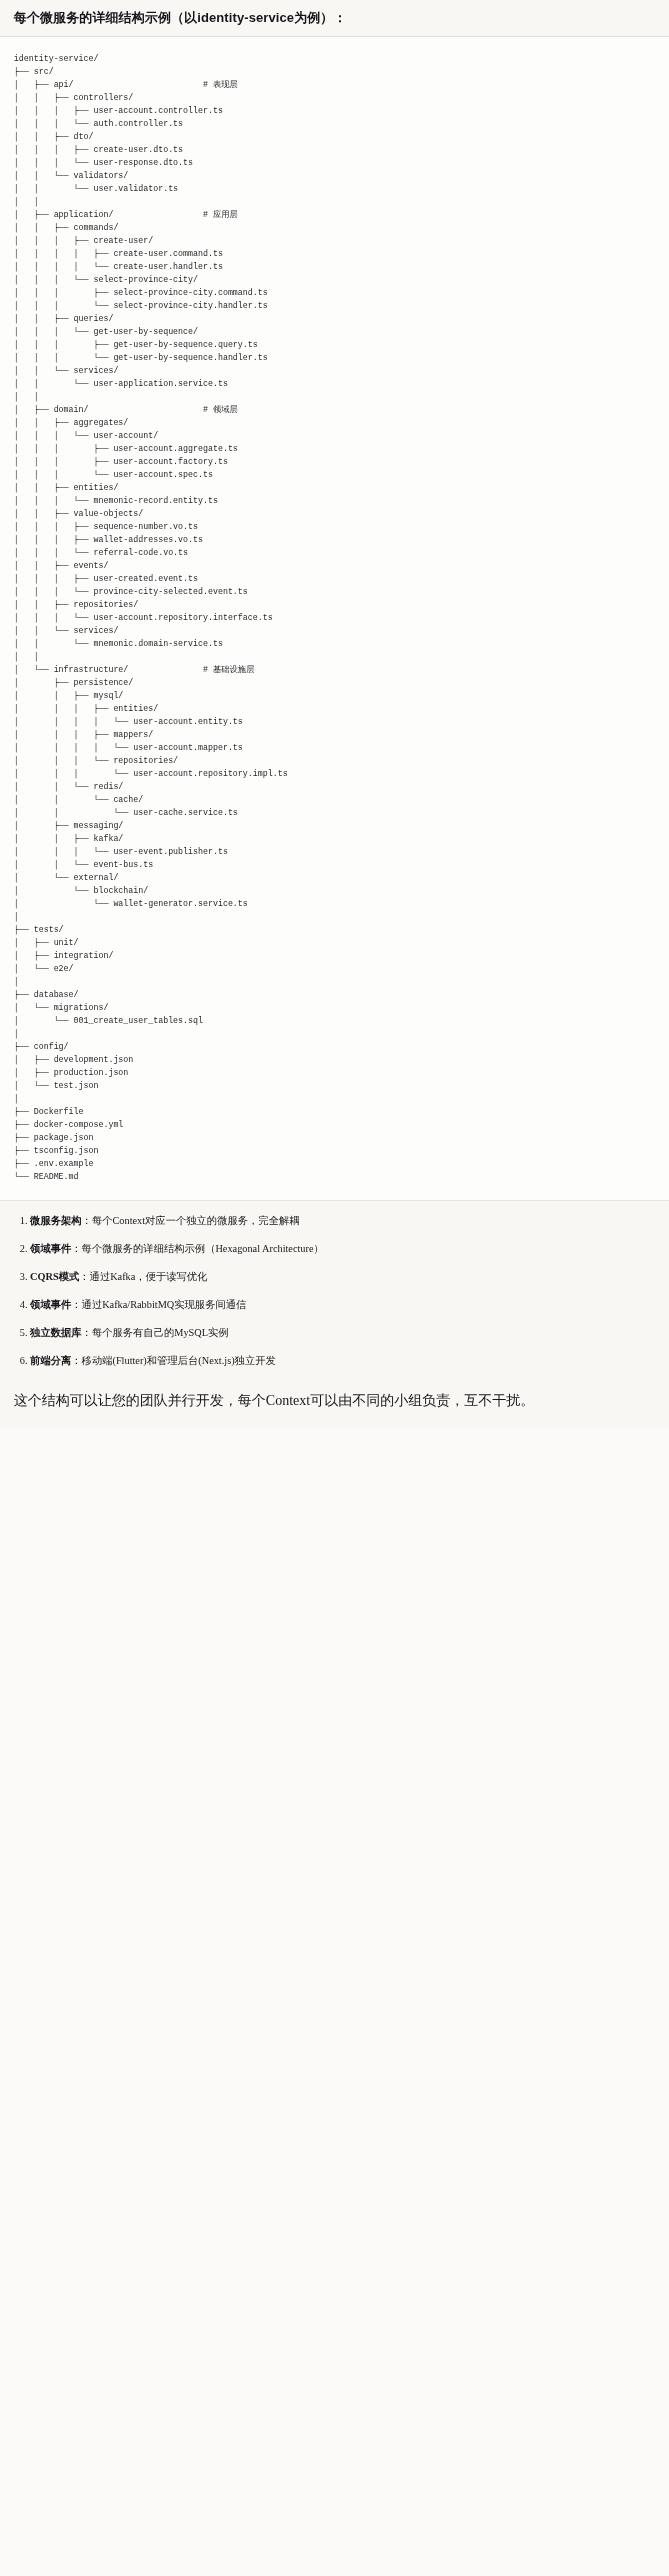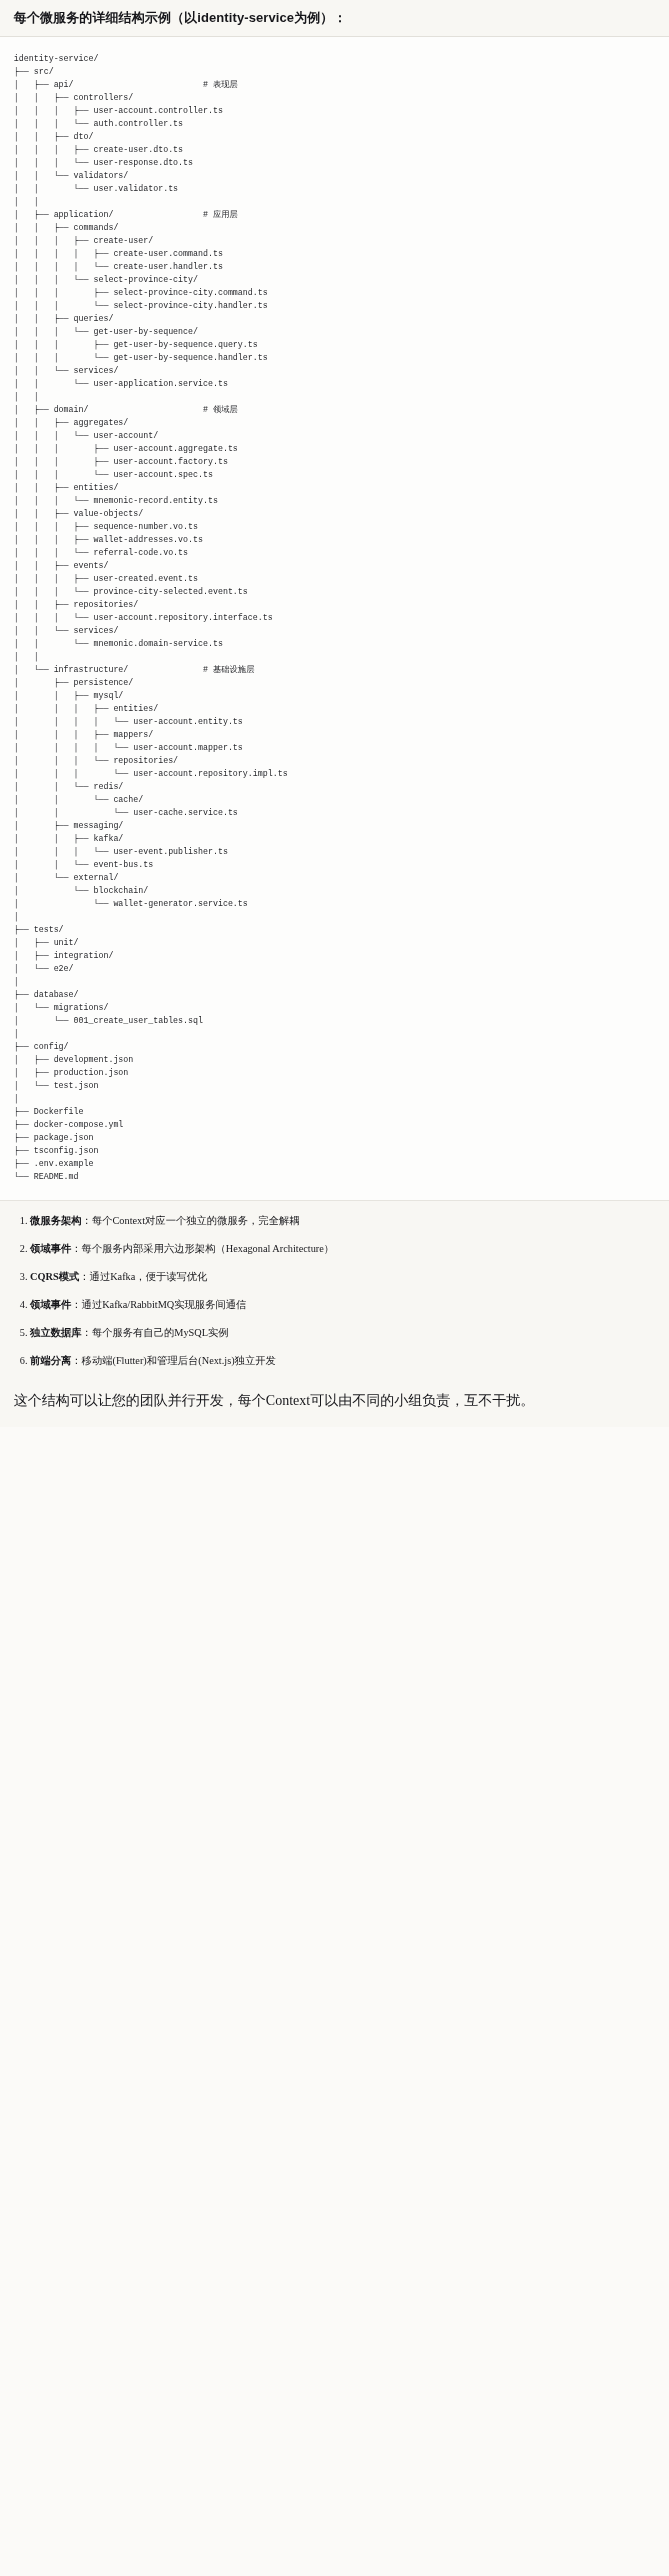--- a/index.html
+++ b/index.html
@@ -111,21 +111,21 @@
     <h1 class="doc-title">每个微服务的详细结构示例（以identity-service为例）：</h1>
   </div>
 
   <div class="tree-block">
     <pre class="tree" id="tree-target"><span class="row">identity-service/</span><span class="row">├── src/</span><span class="row">│   ├── api/                          <span class="comment"># 表现层</span></span><span class="row">│   │   ├── controllers/</span><span class="row">│   │   │   ├── user-account.controller.ts</span><span class="row">│   │   │   └── auth.controller.ts</span><span class="row">│   │   ├── dto/</span><span class="row">│   │   │   ├── create-user.dto.ts</span><span class="row">│   │   │   └── user-response.dto.ts</span><span class="row">│   │   └── validators/</span><span class="row">│   │       └── user.validator.ts</span><span class="row">│   │</span><span class="row">│   ├── application/                  <span class="comment"># 应用层</span></span><span class="row">│   │   ├── commands/</span><span class="row">│   │   │   ├── create-user/</span><span class="row">│   │   │   │   ├── create-user.command.ts</span><span class="row">│   │   │   │   └── create-user.handler.ts</span><span class="row">│   │   │   └── select-province-city/</span><span class="row">│   │   │       ├── select-province-city.command.ts</span><span class="row">│   │   │       └── select-province-city.handler.ts</span><span class="row">│   │   ├── queries/</span><span class="row">│   │   │   └── get-user-by-sequence/</span><span class="row">│   │   │       ├── get-user-by-sequence.query.ts</span><span class="row">│   │   │       └── get-user-by-sequence.handler.ts</span><span class="row">│   │   └── services/</span><span class="row">│   │       └── user-application.service.ts</span><span class="row">│   │</span><span class="row">│   ├── domain/                       <span class="comment"># 领域层</span></span><span class="row">│   │   ├── aggregates/</span><span class="row">│   │   │   └── user-account/</span><span class="row">│   │   │       ├── user-account.aggregate.ts</span><span class="row">│   │   │       ├── user-account.factory.ts</span><span class="row">│   │   │       └── user-account.spec.ts</span><span class="row">│   │   ├── entities/</span><span class="row">│   │   │   └── mnemonic-record.entity.ts</span><span class="row">│   │   ├── value-objects/</span><span class="row">│   │   │   ├── sequence-number.vo.ts</span><span class="row">│   │   │   ├── wallet-addresses.vo.ts</span><span class="row">│   │   │   └── referral-code.vo.ts</span><span class="row">│   │   ├── events/</span><span class="row">│   │   │   ├── user-created.event.ts</span><span class="row">│   │   │   └── province-city-selected.event.ts</span><span class="row">│   │   ├── repositories/</span><span class="row">│   │   │   └── user-account.repository.interface.ts</span><span class="row">│   │   └── services/</span><span class="row">│   │       └── mnemonic.domain-service.ts</span><span class="row">│   │</span><span class="row">│   └── infrastructure/               <span class="comment"># 基础设施层</span></span><span class="row">│       ├── persistence/</span><span class="row">│       │   ├── mysql/</span><span class="row">│       │   │   ├── entities/</span><span class="row">│       │   │   │   └── user-account.entity.ts</span><span class="row">│       │   │   ├── mappers/</span><span class="row">│       │   │   │   └── user-account.mapper.ts</span><span class="row">│       │   │   └── repositories/</span><span class="row">│       │   │       └── user-account.repository.impl.ts</span><span class="row">│       │   └── redis/</span><span class="row">│       │       └── cache/</span><span class="row">│       │           └── user-cache.service.ts</span><span class="row">│       ├── messaging/</span><span class="row">│       │   ├── kafka/</span><span class="row">│       │   │   └── user-event.publisher.ts</span><span class="row">│       │   └── event-bus.ts</span><span class="row">│       └── external/</span><span class="row">│           └── blockchain/</span><span class="row">│               └── wallet-generator.service.ts</span><span class="row">│</span><span class="row">├── tests/</span><span class="row">│   ├── unit/</span><span class="row">│   ├── integration/</span><span class="row">│   └── e2e/</span><span class="row">│</span><span class="row">├── database/</span><span class="row">│   └── migrations/</span><span class="row">│       └── 001_create_user_tables.sql</span><span class="row">│</span><span class="row">├── config/</span><span class="row">│   ├── development.json</span><span class="row">│   ├── production.json</span><span class="row">│   └── test.json</span><span class="row">│</span><span class="row">├── Dockerfile</span><span class="row">├── docker-compose.yml</span><span class="row">├── package.json</span><span class="row">├── tsconfig.json</span><span class="row">├── .env.example</span><span class="row">└── README.md</span></pre>
   </div>
 
   <div class="notes">
     <ol class="note-list" id="notes-target">
         <li><span class="note-term">微服务架构</span><span class="note-sep">：</span><span class="note-desc">每个Context对应一个独立的微服务，完全解耦</span></li>
-        <li><span class="note-term">领域事件</span><span class="note-sep">：</span><span class="note-desc">每个服务内部采用六边形架构（Hexagonal Architecture）</span></li>
+        <li><span class="note-term">领域事件</span><span class="note-sep">：</span><span class="note-desc">每个微服务的详细结构示例（Hexagonal Architecture）</span></li>
         <li><span class="note-term">CQRS模式</span><span class="note-sep">：</span><span class="note-desc">通过Kafka，便于读写优化</span></li>
         <li><span class="note-term">领域事件</span><span class="note-sep">：</span><span class="note-desc">通过Kafka/RabbitMQ实现服务间通信</span></li>
         <li><span class="note-term">独立数据库</span><span class="note-sep">：</span><span class="note-desc">每个服务有自己的MySQL实例</span></li>
         <li><span class="note-term">前端分离</span><span class="note-sep">：</span><span class="note-desc">移动端(Flutter)和管理后台(Next.js)独立开发</span></li>
       </ol>
   </div>
 
   <div class="closing">这个结构可以让您的团队并行开发，每个Context可以由不同的小组负责，互不干扰。</div>
 
 </div>

